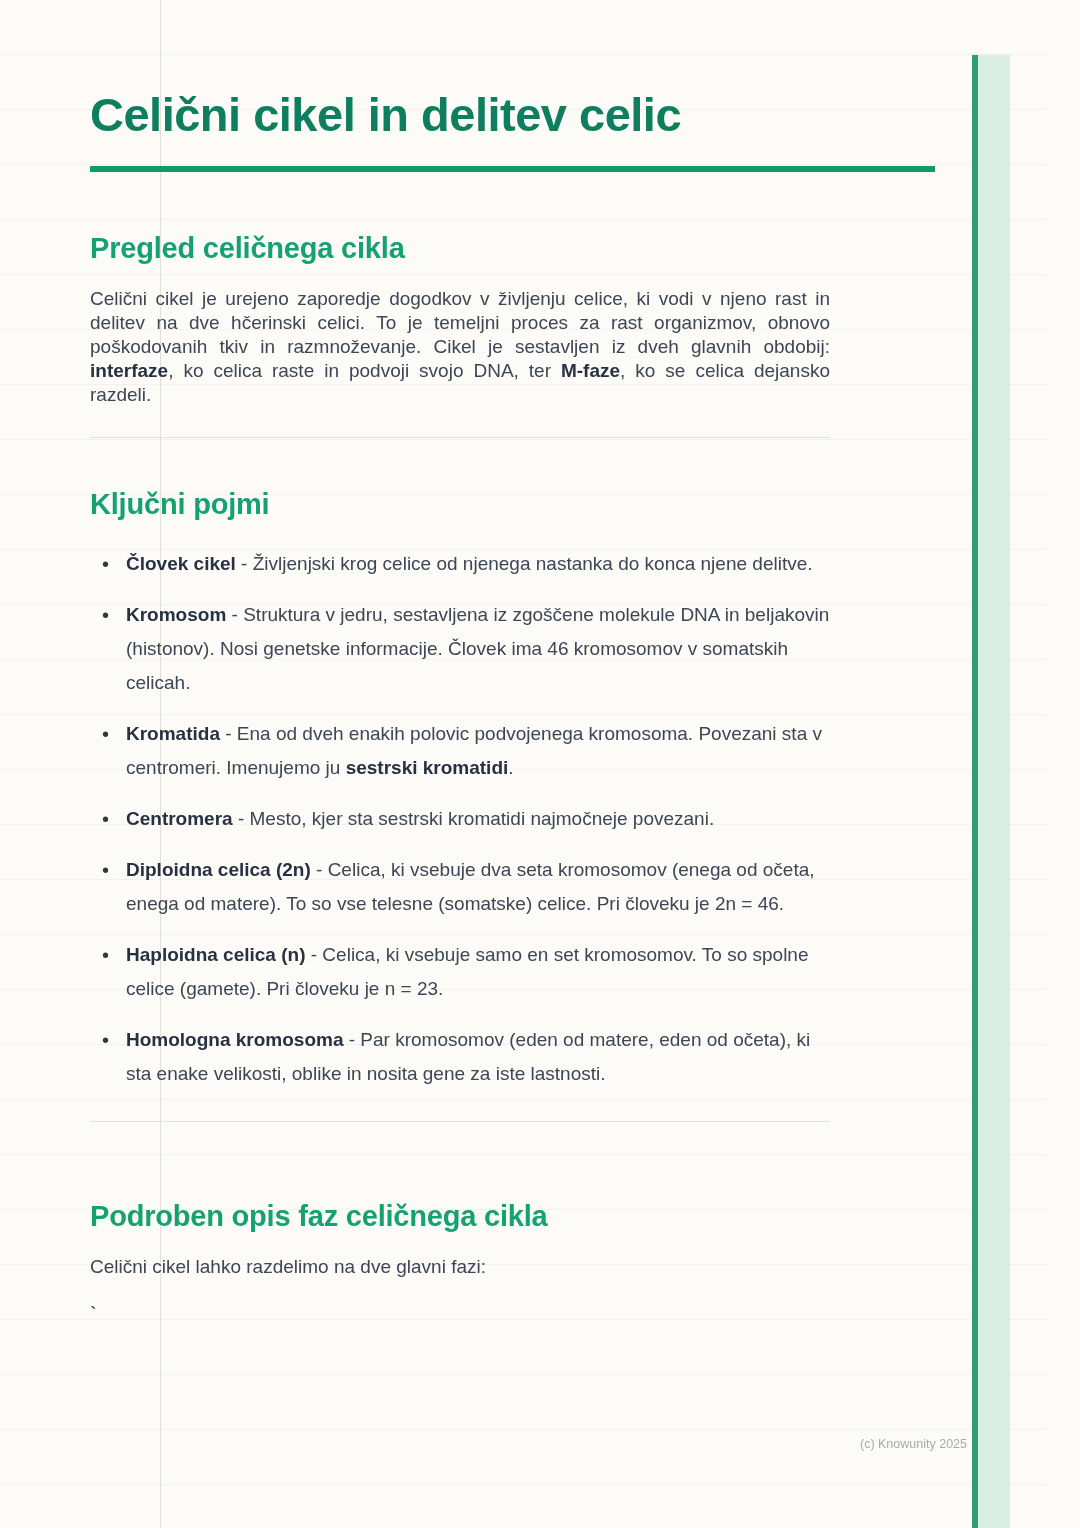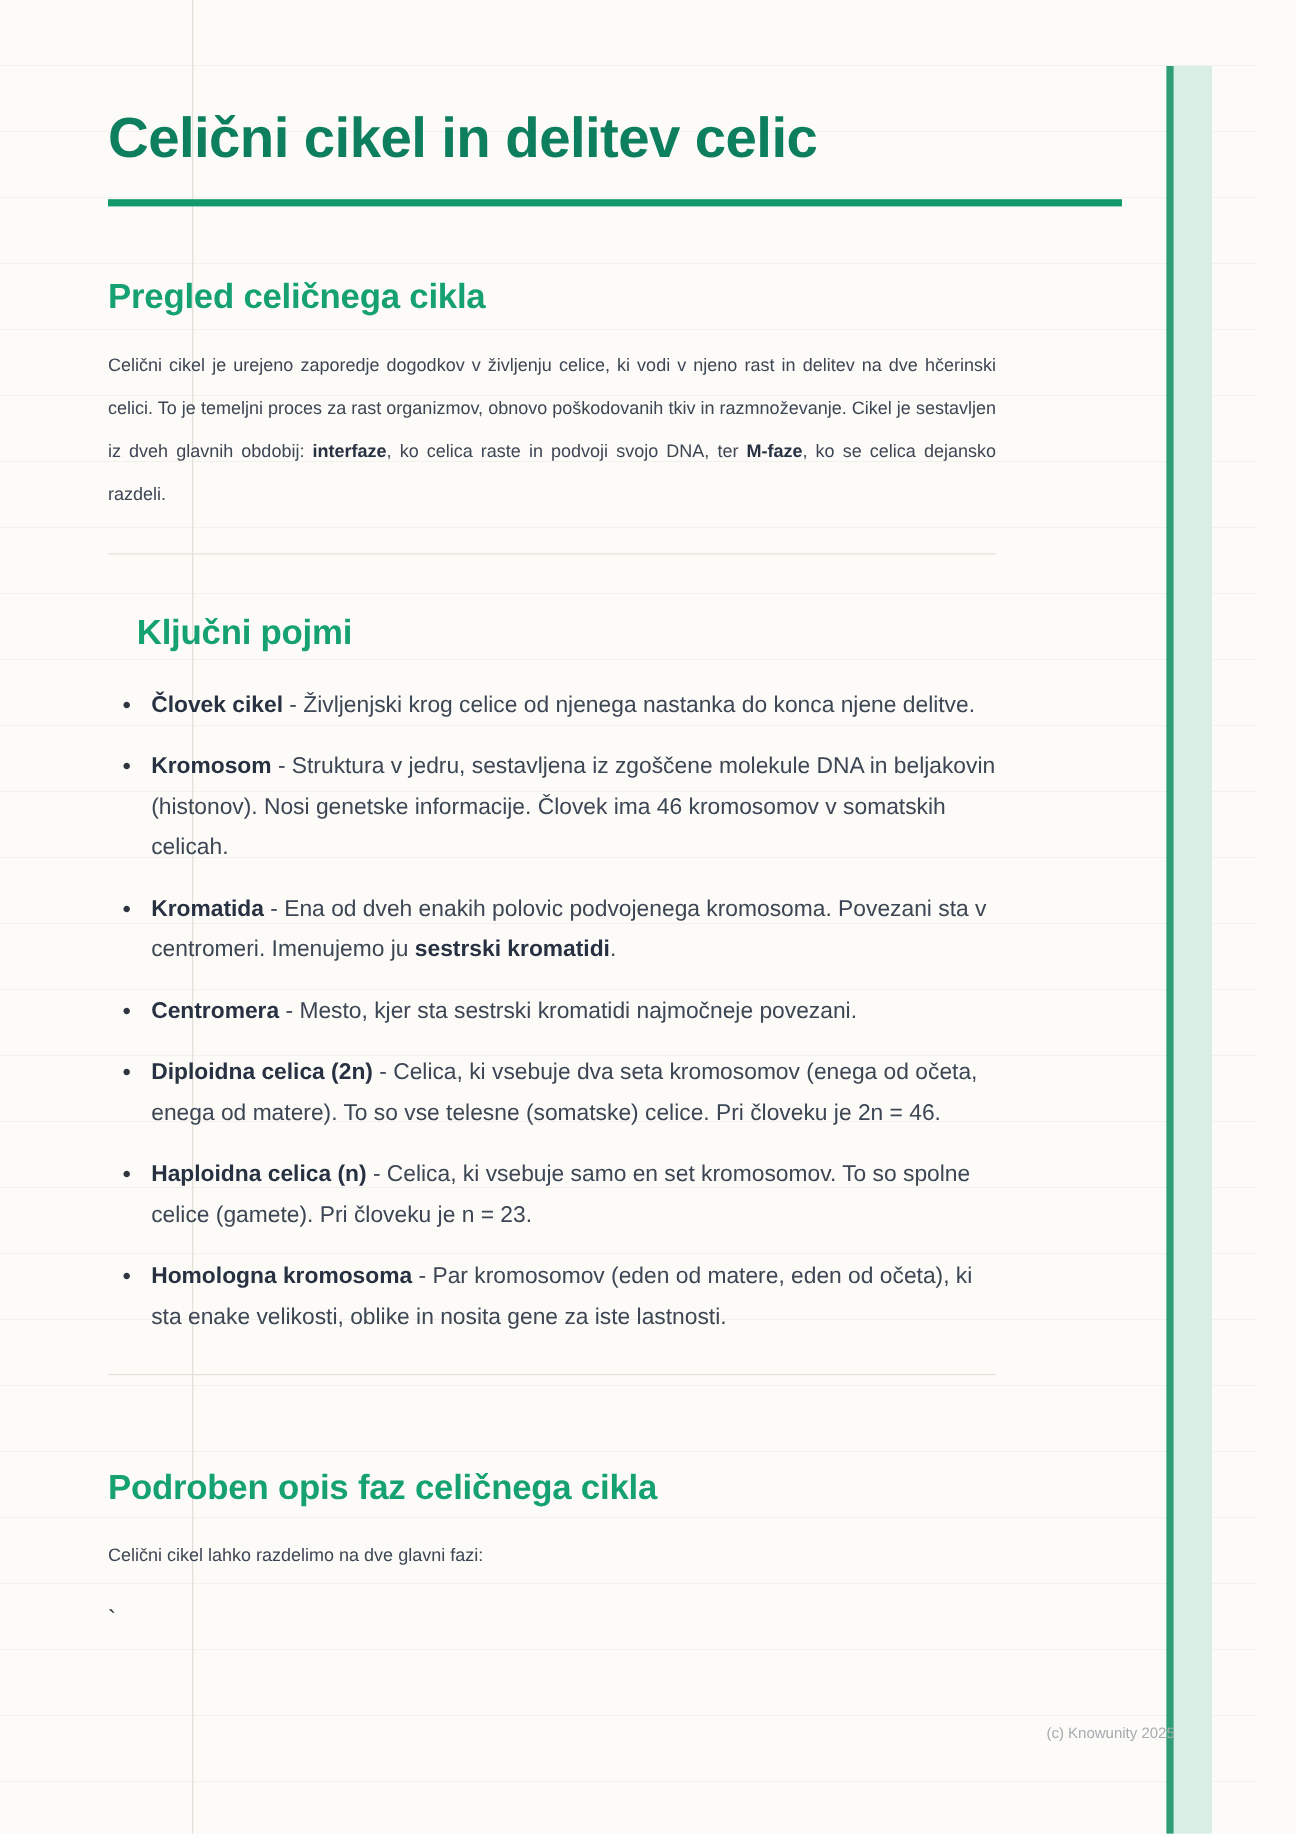--- a/index.html
+++ b/index.html
@@ -64,26 +64,26 @@
     height:6px;
     background:var(--accent);
   }
   h2{
     font-size:29px;
     font-weight:700;
     color:var(--heading);
     letter-spacing:-0.2px;
   }
   .sec-overview h2{margin-top:60px;}
-  .sec-terms h2{margin-top:50px;margin-left:24px;}
+  .sec-terms h2{margin-top:50px;}
   .sec-phases h2{margin-top:78px;}
   p.body{
     margin-top:22px;
-    font-size:15px;
-    line-height:36px;
+    font-size:19px;
+    line-height:24px;
     width:740px;
     color:var(--body-text);
   }
   p.justify{text-align:justify;}
   strong{font-weight:700;color:var(--bold-text);}
   hr.divider{
     border:none;
     border-top:1px solid var(--divider);
     width:740px;
     margin:30px 0 0 0;
@@ -110,21 +110,21 @@
     color:#30363f;
   }
   .stray{
     margin-top:24px;
     font-size:20px;
     color:#333a44;
   }
   .footer{
     position:absolute;
     top:1437px;
-    right:68px;
+    right:80px;
     font-size:12.5px;
     color:var(--footer-text);
   }
 </style>
 </head>
 <body>
 
 <div class="page">
   <div class="h-rules"></div>
   <div class="v-rule"></div>

